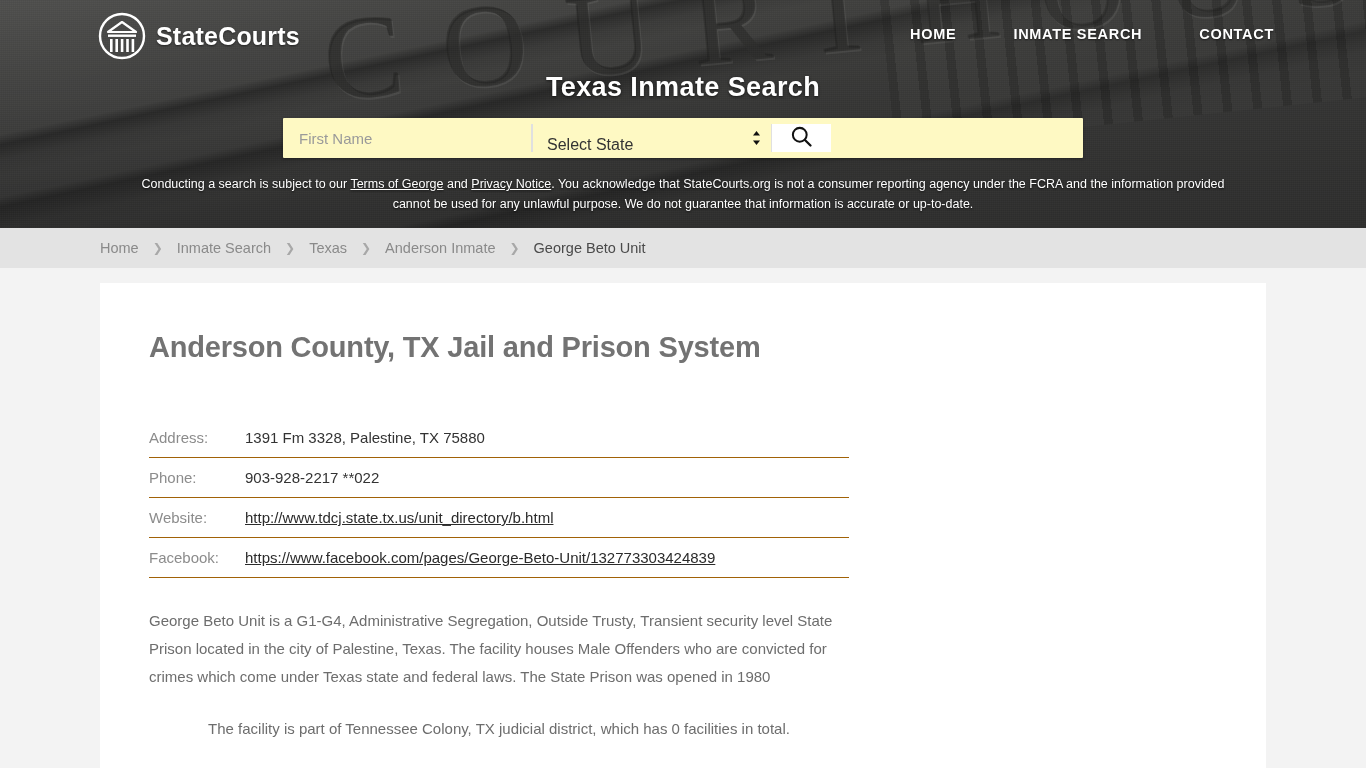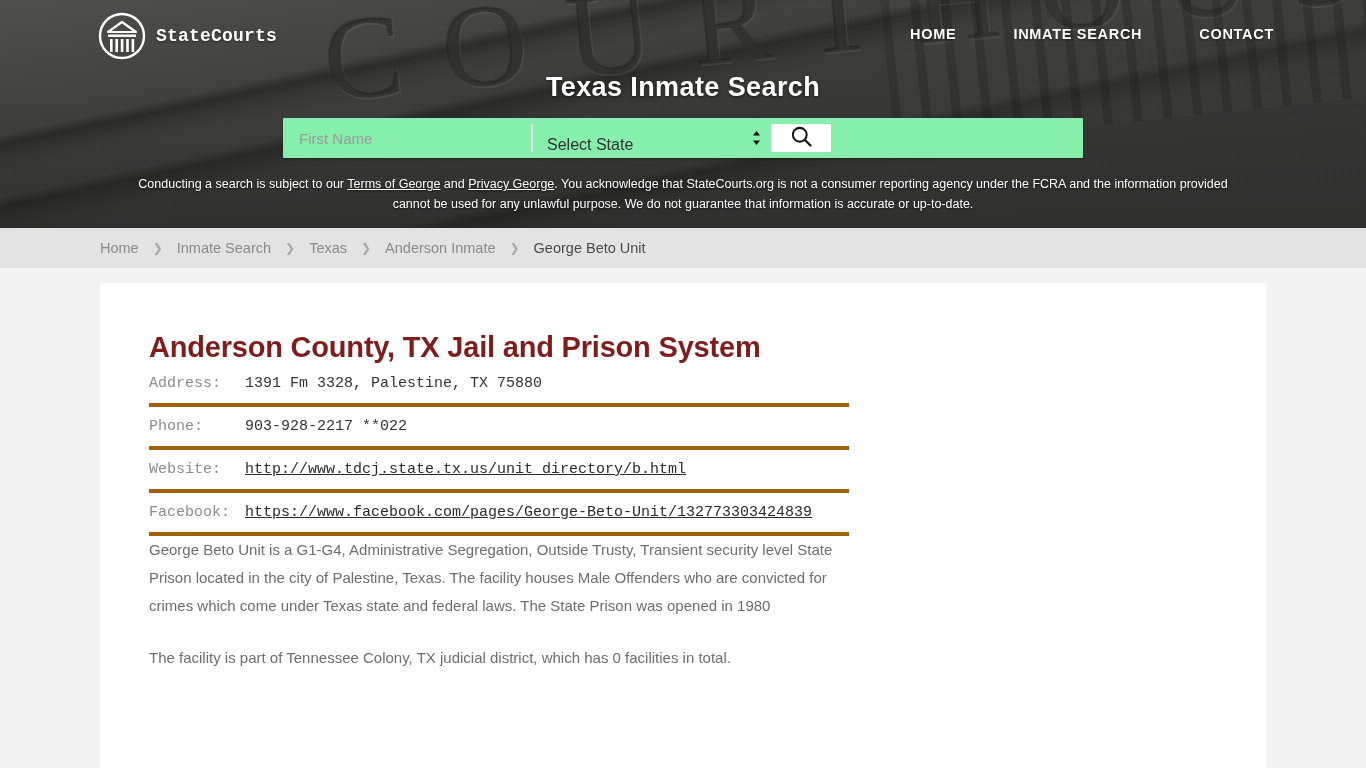--- a/index.html
+++ b/index.html
@@ -87,22 +87,22 @@
     position: absolute;
     left: 98px;
     top: 12px;
     display: flex;
     align-items: center;
     gap: 10px;
     text-decoration: none;
   }
   .brand-mark { width: 48px; height: 48px; display: block; }
   .brand-text {
-    font-family: Liberation Mono, monospace;
-    font-size: 18px;
+    font-family: Liberation Sans, sans-serif;
+    font-size: 25px;
     font-weight: 700;
     color: #ffffff;
     letter-spacing: .2px;
     text-shadow: 0 1px 2px rgba(0,0,0,.5);
   }
 
   .topnav {
     position: absolute;
     right: 92px;
     top: 26px;
@@ -132,21 +132,21 @@
     text-shadow: 0 1px 3px rgba(0,0,0,.6);
   }
 
   
   .searchbar {
     position: absolute;
     left: 283px;
     top: 118px;
     width: 800px;
     height: 40px;
-    background: #86efac;
+    background: #fef9c3;
     display: flex;
     align-items: stretch;
     border-radius: 1px;
     box-shadow: 0 1px 3px rgba(0,0,0,.3);
   }
   .searchbar input[type="text"] {
     border: 0;
     outline: none;
     background: transparent;
     font-family: "Liberation Sans", sans-serif;
@@ -256,42 +256,44 @@
   .card {
     margin: 0 auto;
     width: 1166px;
     min-height: 485px;
     background: #ffffff;
     padding: 48px 49px 0 49px;
   }
   .card h1 {
     font-size: 29px;
     font-weight: 700;
-    color: #7f1d1d;
+    color: #737373;
     letter-spacing: -.2px;
+    margin-bottom: 54px;
   }
 
   .info-table { width: 700px; border-collapse: collapse; }
-  .info-table tr { border-bottom: 4px solid #a16207; font-family: Liberation Mono, monospace; }
+  .info-table tr { border-bottom: 1px solid #a16207; }
   .info-table td {
     padding: 11px 0;
     font-size: 15px;
     vertical-align: middle;
   }
   .info-label { width: 96px; color: #8c8c8c; }
   .info-value { color: #333333; }
   .info-value a { color: #2b2b2b; text-decoration: underline; }
 
   .body-copy {
     width: 700px;
+    margin-top: 29px;
     font-size: 15px;
     line-height: 28px;
     color: #6d6d6d;
   }
-  .body-copy p + p { margin-top: 24px; }
+  .body-copy p + p { margin-top: 24px; text-align: center; }
 </style>
 </head>
 <body>
 
 <div class="hero">
   <div class="hero-photo">
     <div class="hero-engraving">COURTHOUSE</div>
     <div class="hero-columns"></div>
   </div>
   <div class="hero-dim"></div>
@@ -341,21 +343,21 @@
         <span>
           <svg viewBox="0 0 24 24" width="23" height="23" aria-hidden="true">
             <circle cx="10.2" cy="10.2" r="7.2" fill="none" stroke="#111" stroke-width="2.1"></circle>
             <line x1="15.6" y1="15.6" x2="21.4" y2="21.4" stroke="#111" stroke-width="2.4" stroke-linecap="round"></line>
           </svg>
         </span>
       </button>
     </div>
 
     <div class="disclaimer">
-      <span>Conducting a search is subject to our </span><a href="#">Terms of George</a><span> and </span><a href="#">Privacy George</a><span>. You acknowledge that StateCourts.org is not a consumer reporting agency under the FCRA and the information provided cannot be used for any unlawful purpose. We do not guarantee that information is accurate or up-to-date.</span>
+      <span>Conducting a search is subject to our </span><a href="#">Terms of George</a><span> and </span><a href="#">Privacy Notice</a><span>. You acknowledge that StateCourts.org is not a consumer reporting agency under the FCRA and the information provided cannot be used for any unlawful purpose. We do not guarantee that information is accurate or up-to-date.</span>
     </div>
 
   </div>
 </div>
 
 <div class="crumbbar">
   <div class="crumbs">
     <a class="crumb" href="#">Home</a>
     <span class="crumb-sep">❯</span>
     <a class="crumb" href="#">Inmate Search</a>

